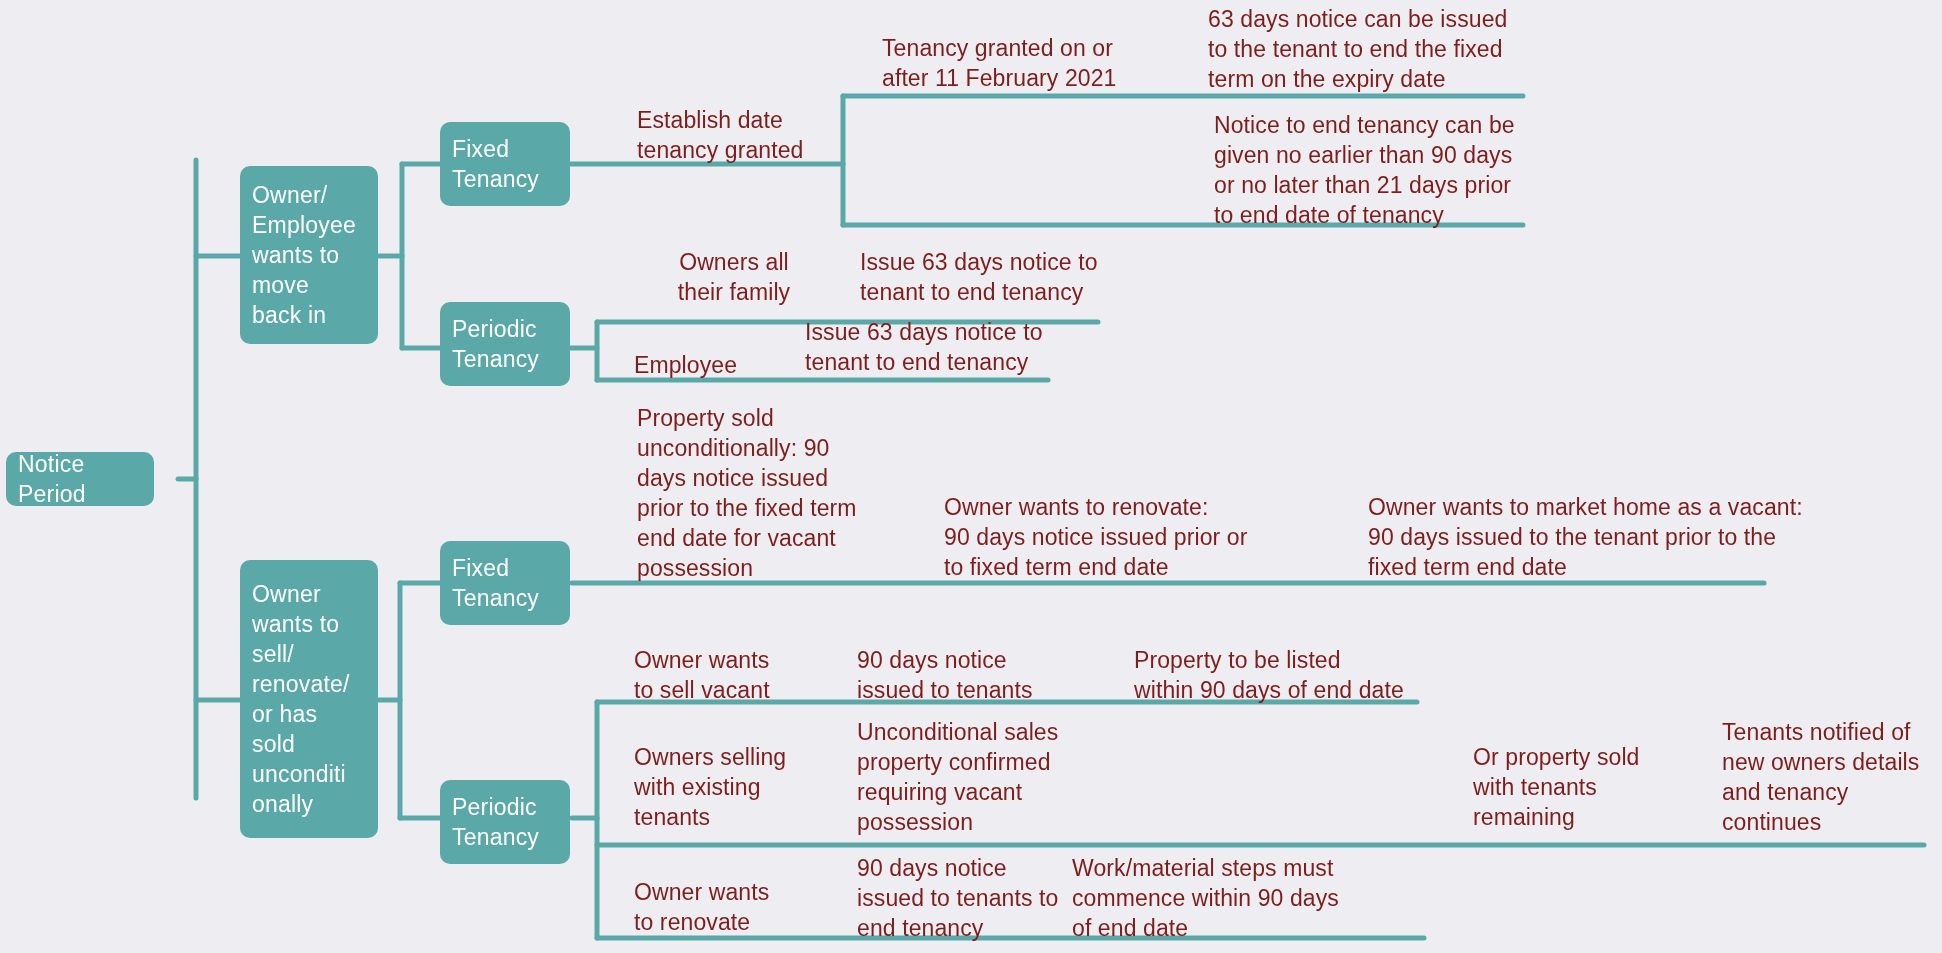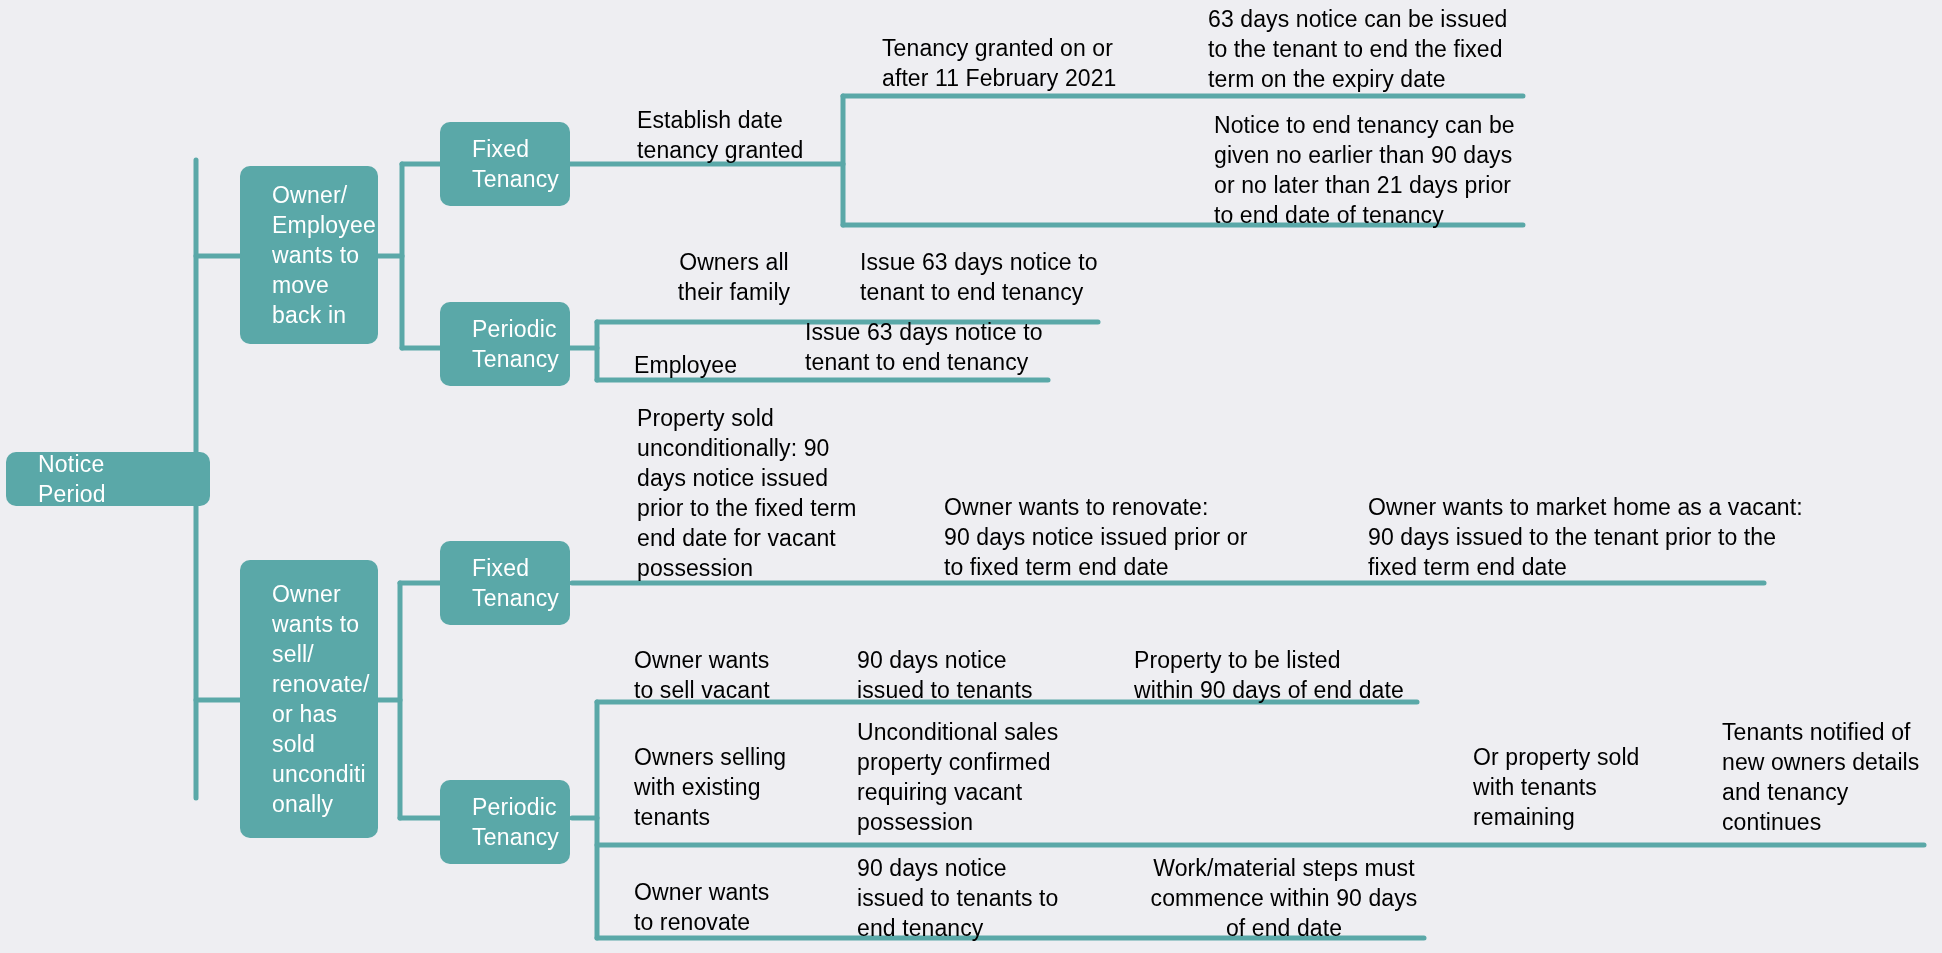--- a/index.html
+++ b/index.html
@@ -23,30 +23,30 @@
     pointer-events: none;
   }
   .node {
     position: absolute;
     background: #5aa8a8;
     color: #ffffff;
     border-radius: 10px;
     box-sizing: border-box;
     display: flex;
     align-items: center;
-    padding: 10px 32px;
+    padding: 10px 12px;
     font-size: 23px;
     line-height: 30px;
     letter-spacing: 0.2px;
     white-space: pre-line;
     z-index: 3;
   }
   .leaf {
     position: absolute;
-    color: #000000;
+    color: #7f1d1d;
     font-size: 23px;
     line-height: 30px;
     letter-spacing: 0.1px;
     white-space: pre-line;
     z-index: 2;
   }
 </style>
 </head>
 <body>
 
@@ -85,21 +85,21 @@
       <path d="M572,583 L1764,583"></path>
 
       <path d="M572,818 L597,818"></path>
       <path d="M597,702 L597,938"></path>
       <path d="M597,702 L1417,702"></path>
       <path d="M597,845 L1924,845"></path>
       <path d="M597,938 L1424,938"></path>
     </g>
   </svg>
 
-  <div class="node" style="left:6px; top:452px; width:204px; height:54px; justify-content:flex-start;">
+  <div class="node" style="left:6px; top:452px; width:148px; height:54px; justify-content:flex-end;">
     <span>Notice Period</span>
   </div>
 
   <div class="node" style="left:240px; top:166px; width:138px; height:178px;">
     <span>Owner/
 Employee
 wants to
 move
 back in</span>
   </div>
@@ -205,17 +205,17 @@
 and tenancy
 continues</div>
 
   <div class="leaf" style="left:634px; top:877px; width:190px;">Owner wants
 to renovate</div>
 
   <div class="leaf" style="left:857px; top:853px; width:220px;">90 days notice
 issued to tenants to
 end tenancy</div>
 
-  <div class="leaf" style="left:1134px; top:853px; width:300px;text-align:center;">Work/material steps must
+  <div class="leaf" style="left:1072px; top:853px; width:300px;">Work/material steps must
 commence within 90 days
 of end date</div>
 
 </div>
 
 </body></html>

